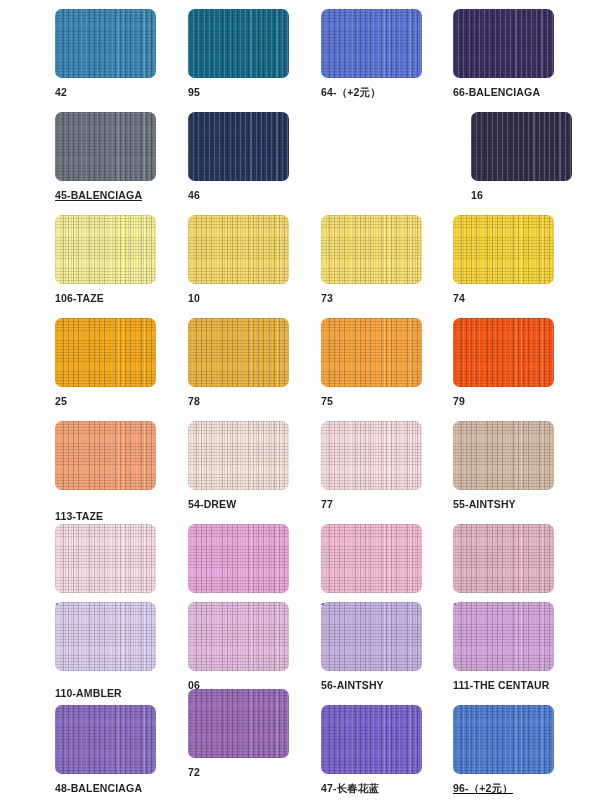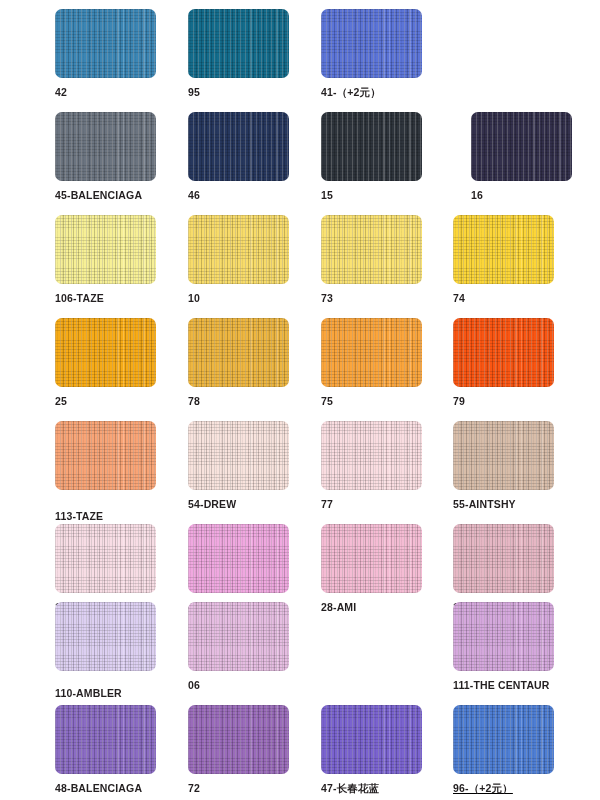--- a/index.html
+++ b/index.html
@@ -113,43 +113,43 @@
         <div class="knit-tex"></div>
         <div class="knit-hi"></div>
       </div>
       <div class="swatch-label" style="color: rgb(35, 31, 32);">95</div>
     </div>
     <div class="swatch-cell" style="left: 321px; top: 9px;">
       <div class="swatch-chip" title="94-（+2元）" style="background-color: rgb(91, 116, 216); width: 101px; height: 69px; border-radius: 7px;">
         <div class="knit-tex"></div>
         <div class="knit-hi"></div>
       </div>
-      <div class="swatch-label" style="color: rgb(35, 31, 32);">41-（+2元）</div>
+      <div class="swatch-label" style="color: rgb(35, 31, 32);">64-（+2元）</div>
+    </div>
+    <div class="swatch-cell" style="left: 453px; top: 9px;">
+      <div class="swatch-chip" title="66-BALENCIAGA" style="background-color: rgb(60, 47, 98); width: 101px; height: 69px; border-radius: 7px;">
+        <div class="knit-tex"></div>
+        <div class="knit-hi"></div>
+      </div>
+      <div class="swatch-label" style="color: rgb(35, 31, 32);">66-BALENCIAGA</div>
     </div>
     <div class="swatch-cell" style="left: 55px; top: 112px;">
       <div class="swatch-chip" title="45-BALENCIAGA" style="background-color: rgb(107, 116, 128); width: 101px; height: 69px; border-radius: 7px;">
         <div class="knit-tex"></div>
         <div class="knit-hi"></div>
       </div>
-      <div class="swatch-label" style="color: rgb(35, 31, 32);">45-BALENCIAGA</div>
+      <div class="swatch-label" style="color: rgb(35, 31, 32); text-decoration: underline;">45-BALENCIAGA</div>
     </div>
     <div class="swatch-cell" style="left: 188px; top: 112px;">
       <div class="swatch-chip" title="46" style="background-color: rgb(38, 55, 94); width: 101px; height: 69px; border-radius: 7px;">
         <div class="knit-tex"></div>
         <div class="knit-hi"></div>
       </div>
       <div class="swatch-label" style="color: rgb(35, 31, 32);">46</div>
     </div>
-    <div class="swatch-cell" style="left: 321px; top: 112px;">
-      <div class="swatch-chip" title="15" style="background-color: rgb(46, 52, 60); width: 101px; height: 69px; border-radius: 7px;">
-        <div class="knit-tex"></div>
-        <div class="knit-hi"></div>
-      </div>
-      <div class="swatch-label" style="color: rgb(35, 31, 32);">15</div>
-    </div>
     <div class="swatch-cell" style="left: 471px; top: 112px;">
       <div class="swatch-chip" title="16" style="background-color: rgb(51, 48, 76); width: 101px; height: 69px; border-radius: 7px;">
         <div class="knit-tex"></div>
         <div class="knit-hi"></div>
       </div>
       <div class="swatch-label" style="color: rgb(35, 31, 32);">16</div>
     </div>
     <div class="swatch-cell" style="left: 55px; top: 215px;">
       <div class="swatch-chip" title="106-TAZE" style="background-color: rgb(247, 240, 150); width: 101px; height: 69px; border-radius: 7px;">
         <div class="knit-tex"></div>
@@ -269,35 +269,42 @@
       </div>
       <div class="swatch-label" style="color: rgb(35, 31, 32); margin-top: 16px;">110-AMBLER</div>
     </div>
     <div class="swatch-cell" style="left: 188px; top: 602px;">
       <div class="swatch-chip" title="06" style="background-color: rgb(230, 189, 226); width: 101px; height: 69px; border-radius: 7px;">
         <div class="knit-tex"></div>
         <div class="knit-hi"></div>
       </div>
       <div class="swatch-label" style="color: rgb(35, 31, 32);">06</div>
     </div>
+    <div class="swatch-cell" style="left: 321px; top: 602px;">
+      <div class="swatch-chip" title="56-AINTSHY" style="background-color: rgb(198, 180, 228); width: 101px; height: 69px; border-radius: 7px;">
+        <div class="knit-tex"></div>
+        <div class="knit-hi"></div>
+      </div>
+      <div class="swatch-label" style="color: rgb(35, 31, 32);">56-AINTSHY</div>
+    </div>
     <div class="swatch-cell" style="left: 453px; top: 602px;">
       <div class="swatch-chip" title="111-THE CENTAUR" style="background-color: rgb(213, 168, 221); width: 101px; height: 69px; border-radius: 7px;">
         <div class="knit-tex"></div>
         <div class="knit-hi"></div>
       </div>
       <div class="swatch-label" style="color: rgb(35, 31, 32);">111-THE CENTAUR</div>
     </div>
     <div class="swatch-cell" style="left: 55px; top: 705px;">
       <div class="swatch-chip" title="48-BALENCIAGA" style="background-color: rgb(139, 108, 196); width: 101px; height: 69px; border-radius: 7px;">
         <div class="knit-tex"></div>
         <div class="knit-hi"></div>
       </div>
       <div class="swatch-label" style="color: rgb(35, 31, 32);">48-BALENCIAGA</div>
     </div>
-    <div class="swatch-cell" style="left: 188px; top: 705px;">
+    <div class="swatch-cell" style="left: 188px; top: 689px;">
       <div class="swatch-chip" title="72" style="background-color: rgb(154, 107, 187); width: 101px; height: 69px; border-radius: 7px;">
         <div class="knit-tex"></div>
         <div class="knit-hi"></div>
       </div>
       <div class="swatch-label" style="color: rgb(35, 31, 32);">72</div>
     </div>
     <div class="swatch-cell" style="left: 321px; top: 705px;">
       <div class="swatch-chip" title="47-长春花蓝" style="background-color: rgb(122, 99, 207); width: 101px; height: 69px; border-radius: 7px;">
         <div class="knit-tex"></div>
         <div class="knit-hi"></div>

